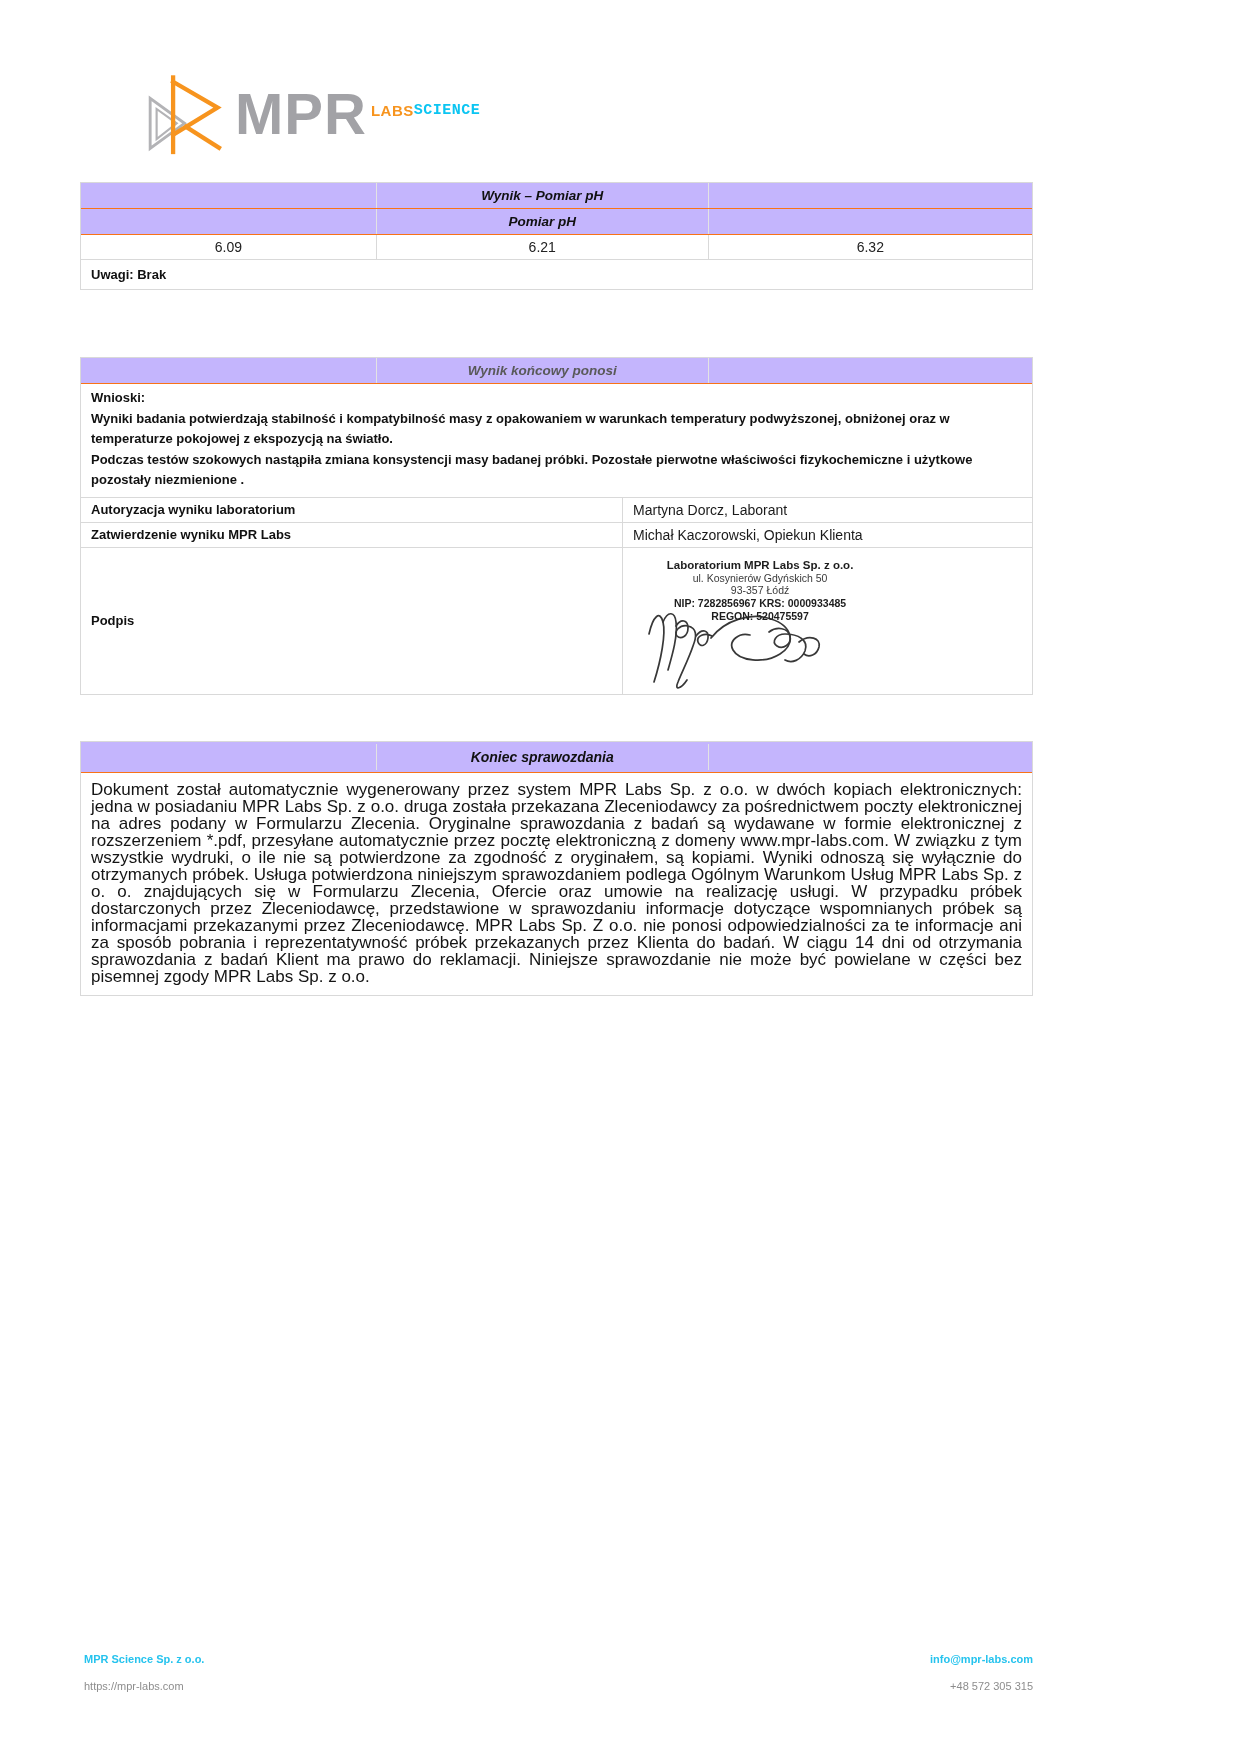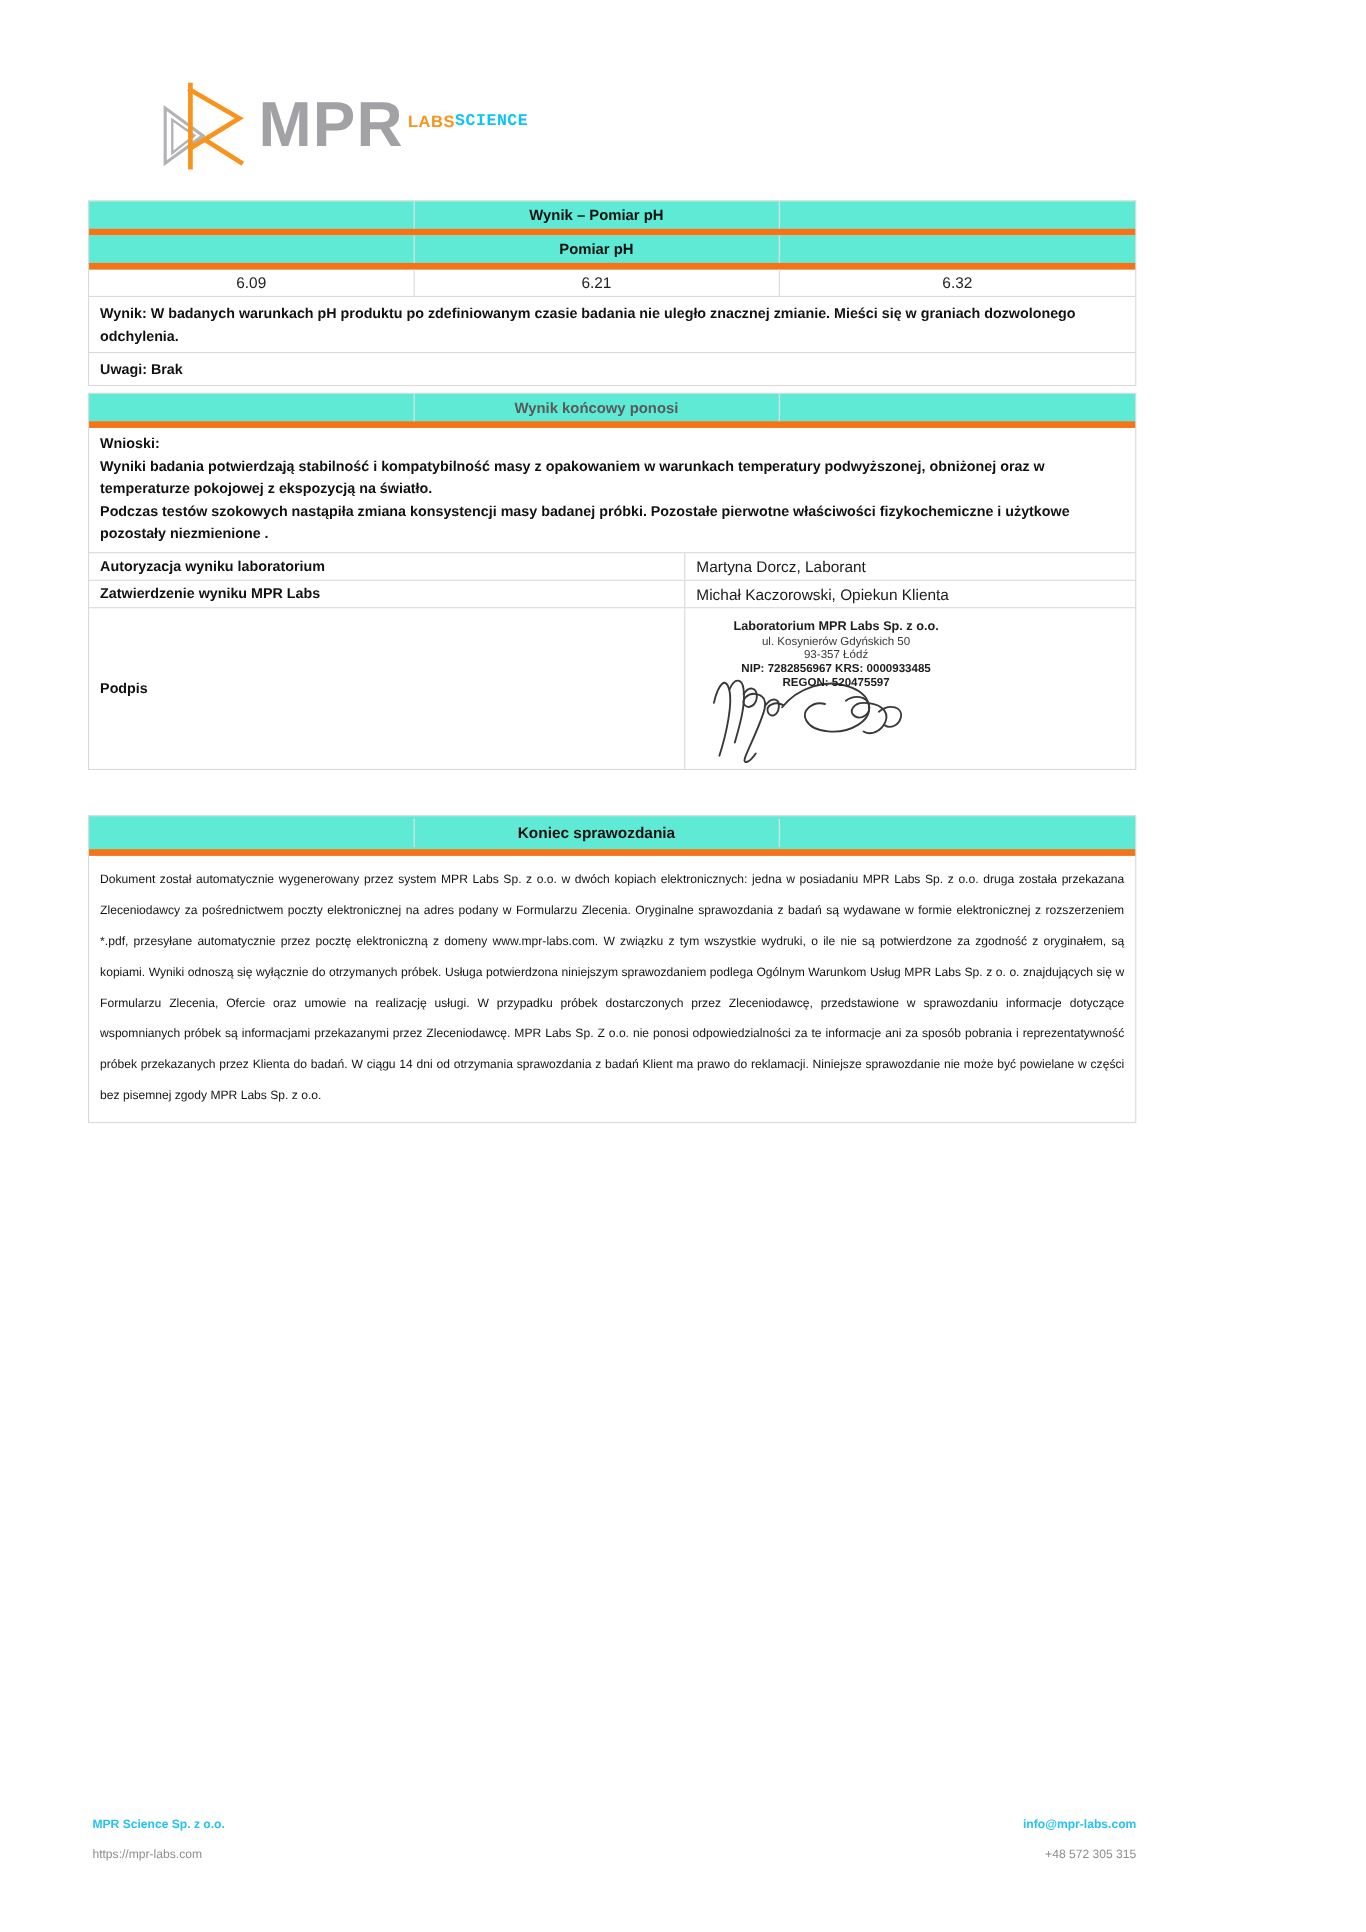--- a/index.html
+++ b/index.html
@@ -15,22 +15,23 @@
   .logo { position:absolute; left:143px; top:72px; height:84px; display:flex; align-items:center; }
   .logo-icon { width:86px; height:84px; }
   .logo-word { font-size:58px; font-weight:bold; color:#a2a2a6; letter-spacing:1px; line-height:1; margin-left:6px; }
   .logo-subs { display:flex; flex-direction:row; justify-content:flex-end; margin-left:4px; padding-bottom:7px; line-height:1.05; }
   .logo-sub1 { color:#f7941e; font-weight:bold; font-size:15px; letter-spacing:.5px; }
   .logo-sub2 { color:#0cc5f2; font-weight:bold; font-size:15px; letter-spacing:.5px;font-family:Liberation Mono, monospace; }
 
   
   .tbl { border:1px solid #d9d9d9; background:#fff; }
   .head-row {
-    background:#5eead4; display:grid; grid-template-columns:31% 35% 34%;
-    border-bottom:6px solid #f97316;
+    background:#c4b5fd; display:grid; grid-template-columns:31% 35% 34%;
+    border-bottom:1px solid #f97316;
+    font-style:italic;
   }
   .head-row > div { padding:5px 6px; text-align:center; }
   .head-row > div:nth-child(2) { border-left:1px solid #e3e3e3; border-right:1px solid #e3e3e3; }
   .head-title { font-weight:bold; font-size:13.5px; color:#111; }
   .head-title.gray { color:#595959; }
   .vals-row { display:grid; grid-template-columns:31% 35% 34%; border-bottom:1px solid #d9d9d9; }
   .vals-row > div { padding:4px 6px; text-align:center; font-size:14px; color:#222; }
   .vals-row > div:nth-child(2) { border-left:1px solid #d9d9d9; border-right:1px solid #d9d9d9; }
   .text-row { padding:4px 10px; font-size:13px; font-weight:bold; line-height:21px; border-bottom:1px solid #d9d9d9; }
   .text-row:last-child { border-bottom:none; }
@@ -42,21 +43,21 @@
   .split-row.podpis { height:146px; border-bottom:none; }
   .split-row.podpis .c1 { display:flex; align-items:center; }
 
   .stamp-cell { position:relative; padding:10px 0 0 12px !important; }
   .stamp { width:250px; text-align:center; line-height:1.22; color:#1d1d1d; }
   .stamp .s1 { font-weight:bold; font-size:11.5px; }
   .stamp .s2 { font-size:10.5px; color:#3a3a3a; }
   .stamp .s4 { font-size:10.5px; font-weight:bold; }
   .sig-svg { position:absolute; left:18px; top:46px; }
 
-  .legal { padding:8px 10px 10px 10px; font-size:11px; line-height:28px; color:#141414; text-align:justify; }
+  .legal { padding:8px 10px 10px 10px; font-size:17px; line-height:17px; color:#141414; text-align:justify; }
 
   
   .footer { position:absolute; left:80px; top:1653px; width:953px; height:50px; font-size:11px; }
   .f-left  { position:absolute; left:4px; top:0; }
   .f-right { position:absolute; right:0; top:0; text-align:right; }
   .f-center{ position:absolute; left:0; right:0; top:16px; text-align:center; }
   .cyan { color:#25c3ee; font-weight:bold; text-decoration:none; }
   .graytxt { color:#8d8d8d; }
   .f-left .graytxt, .f-right .graytxt { margin-top:15px; font-weight:normal; }
   .f-center { color:#9a9a9a; font-weight:bold; }
@@ -94,21 +95,20 @@
     <div class="head-row">
       <div></div>
       <div class="head-title">Pomiar pH</div>
       <div></div>
     </div>
     <div class="vals-row">
       <div>6.09</div>
       <div>6.21</div>
       <div>6.32</div>
     </div>
-    <div class="text-row">Wynik: W badanych warunkach pH produktu po zdefiniowanym czasie badania nie uległo znacznej zmianie. Mieści się w graniach dozwolonego odchylenia.</div>
     <div class="text-row">Uwagi: Brak</div>
   </div>
 
   <div class="content tbl" style="top:357px;">
     <div class="head-row">
       <div></div>
       <div class="head-title gray">Wynik końcowy ponosi</div>
       <div></div>
     </div>
     <div class="wnioski">

